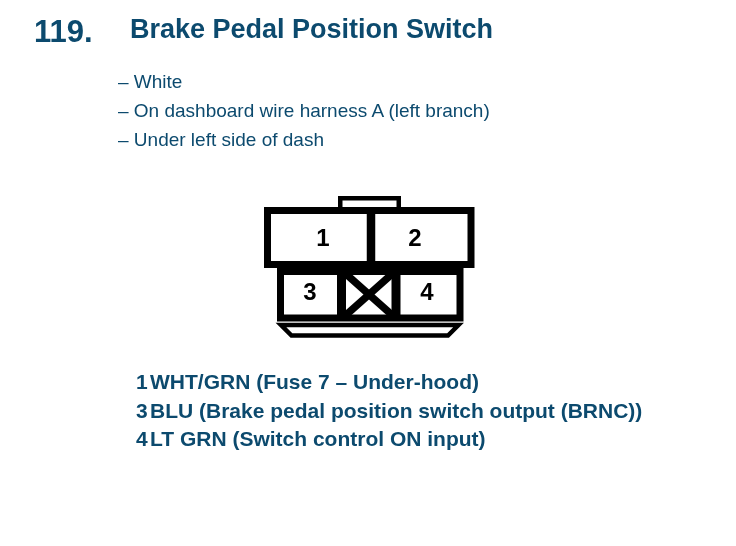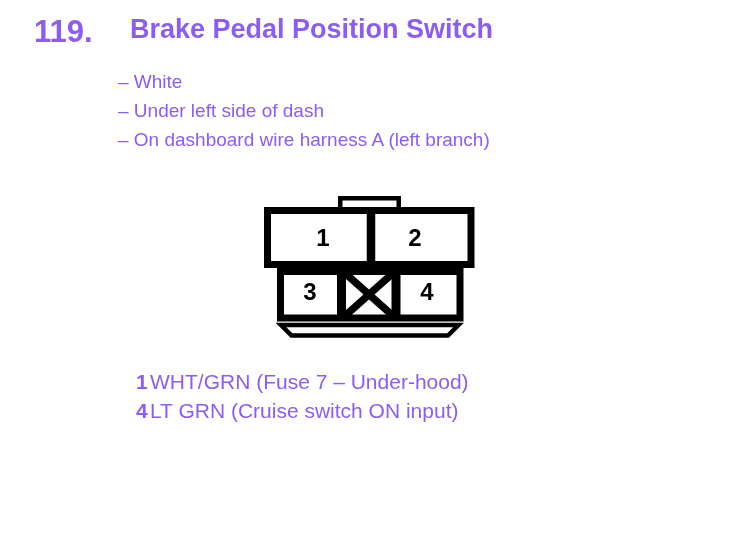--- a/index.html
+++ b/index.html
@@ -1,21 +1,21 @@
 <!DOCTYPE html>
 <html><head>
 <meta charset="utf-8">
 <style>
   html, body { margin: 0; padding: 0; background: #fff; }
   .canvas {
     position: relative;
     width: 736px;
     height: 546px;
     background: #ffffff;
-    color: #8b5cf6;
+    color: #0c4a6e;
     font-family: "Liberation Sans", sans-serif;
     overflow: hidden;
   }
   .item-num {
     position: absolute;
     left: 34px;
     top: 16px;
     font-size: 31px;
     font-weight: bold;
     line-height: 1;
@@ -49,34 +49,34 @@
     top: 368px;
     font-size: 21px;
     line-height: 28.7px;
     white-space: nowrap;
   }
   .pin-num {
     display: inline-block;
     width: 14px;
     font-weight: bold;
   }
-  .pin-desc { font-weight: normal; }
+  .pin-desc { font-weight: bold; }
 </style>
 </head>
 <body>
 
 <div class="canvas">
 
   <span class="item-num">119.</span>
   <span class="item-title">Brake Pedal Position Switch</span>
 
   <div class="notes">
     <div class="note">– White</div>
+    <div class="note">– On dashboard wire harness A (left branch)</div>
     <div class="note">– Under left side of dash</div>
-    <div class="note">– On dashboard wire harness A (left branch)</div>
   </div>
 
   <svg class="connector-svg" width="240" height="160" viewBox="0 0 240 160">
     <g stroke="#000" fill="#ffffff">
 
       <rect x="90.25" y="13.25" width="58.5" height="13.5" stroke-width="4.5"></rect>
 
       <rect x="17.5" y="25.5" width="203.5" height="54" stroke-width="7"></rect>
       <line x1="121" y1="25" x2="121" y2="80" stroke-width="8.5"></line>
 
@@ -97,17 +97,20 @@
       <text x="60" y="114.5">3</text>
       <text x="177" y="114.5">4</text>
     </g>
   </svg>
 
   <div class="pinlist">
     <div class="pin-row">
       <span class="pin-num">1</span><span class="pin-desc">WHT/GRN (Fuse 7 – Under-hood)</span>
     </div>
     <div class="pin-row">
-      <span class="pin-num">4</span><span class="pin-desc">LT GRN (Cruise switch ON input)</span>
+      <span class="pin-num">3</span><span class="pin-desc">BLU (Brake pedal position switch output (BRNC))</span>
+    </div>
+    <div class="pin-row">
+      <span class="pin-num">4</span><span class="pin-desc">LT GRN (Switch control ON input)</span>
     </div>
   </div>
 
 </div>
 
 </body></html>

